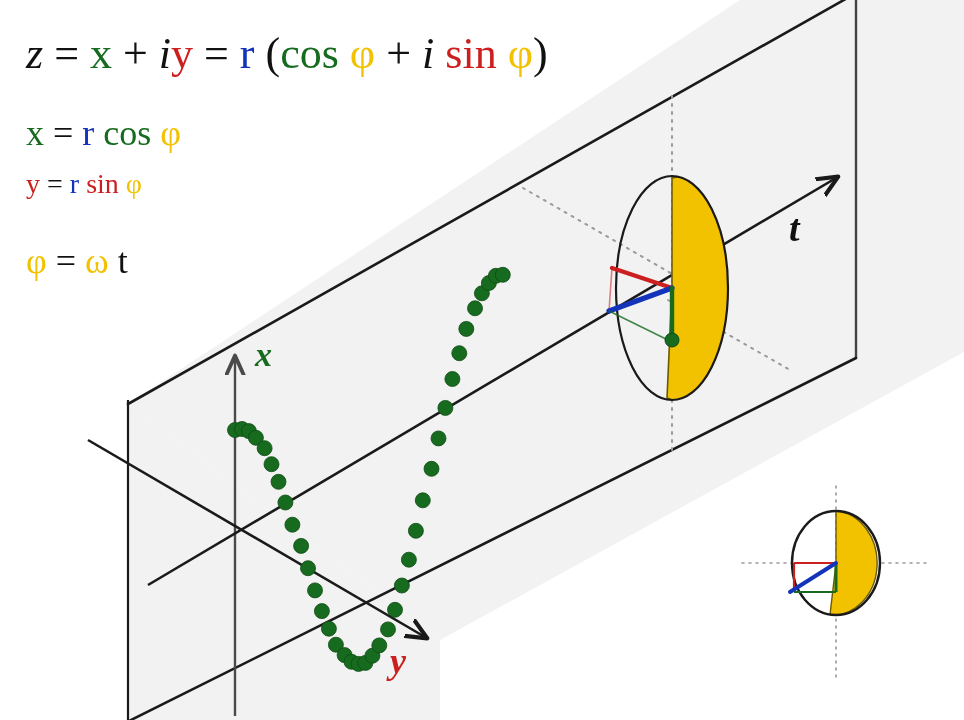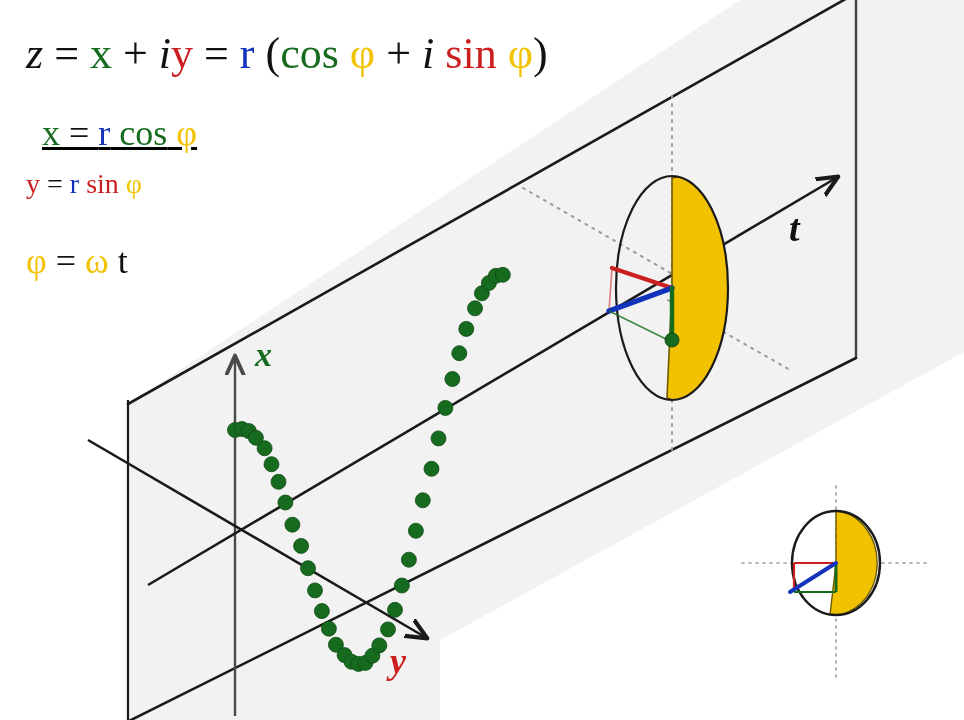--- a/index.html
+++ b/index.html
@@ -1,21 +1,21 @@
 <!DOCTYPE html>
 <html><head>
 <meta charset="utf-8">
 <style>
   html,body{margin:0;padding:0;background:#ffffff;}
   body{width:964px;height:720px;overflow:hidden;font-family:"Liberation Serif",serif;}
   #stage{position:relative;width:936px;height:720px;background:#ffffff;}
   #diagram{position:absolute;left:0;top:0;width:964px;height:720px;}
   .eqn{position:absolute;white-space:nowrap;font-family:"Liberation Serif",serif;}
   #eq-main{left:26px;top:28px;font-size:44px;}
-  #eq-x{left:42px;top:112px;font-size:36px;text-decoration:underline;}
+  #eq-x{left:26px;top:112px;font-size:36px;}
   #eq-y{left:26px;top:168px;font-size:28px;}
   #eq-phi{left:26px;top:240px;font-size:36px;}
 </style>
 </head>
 <body>
 
 <div id="stage">
 
   <svg id="diagram" viewBox="0 0 964 720">
     <defs>

